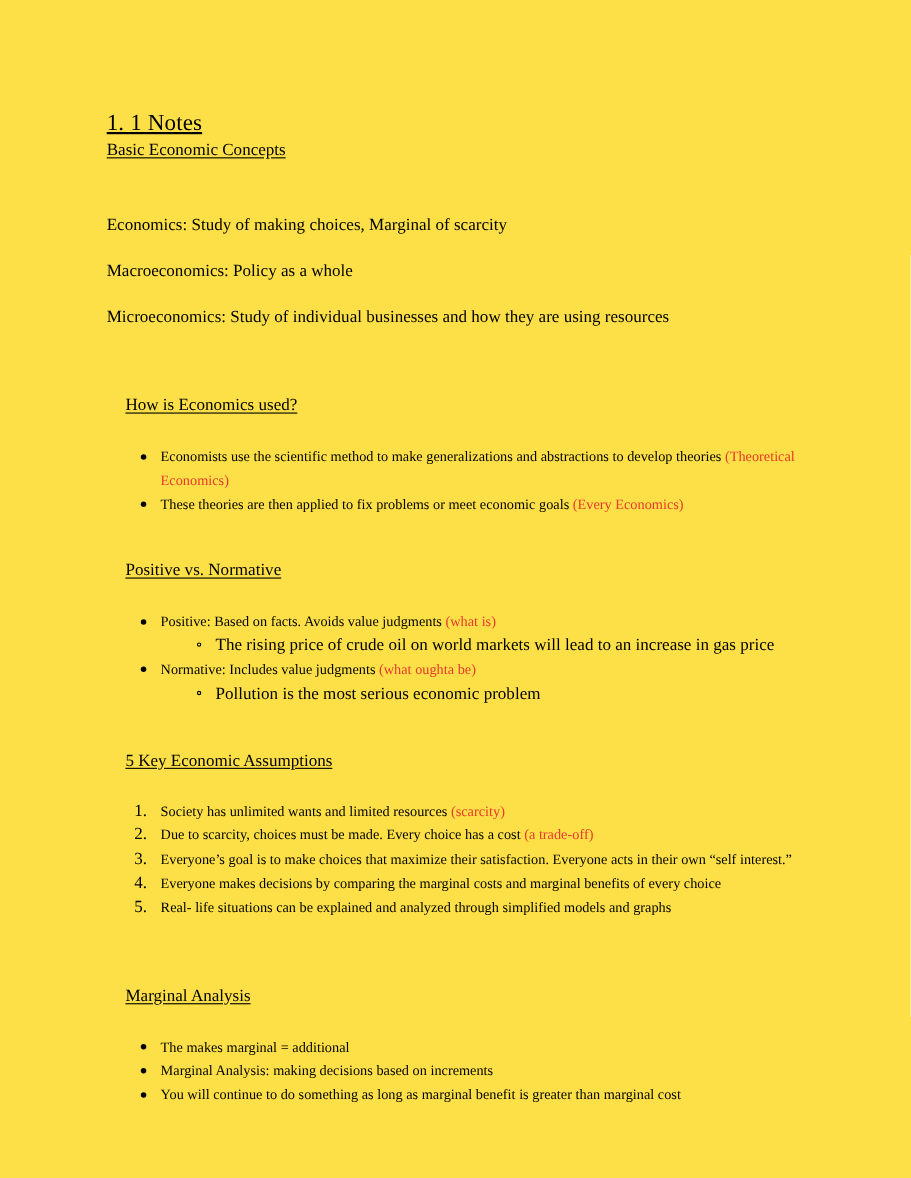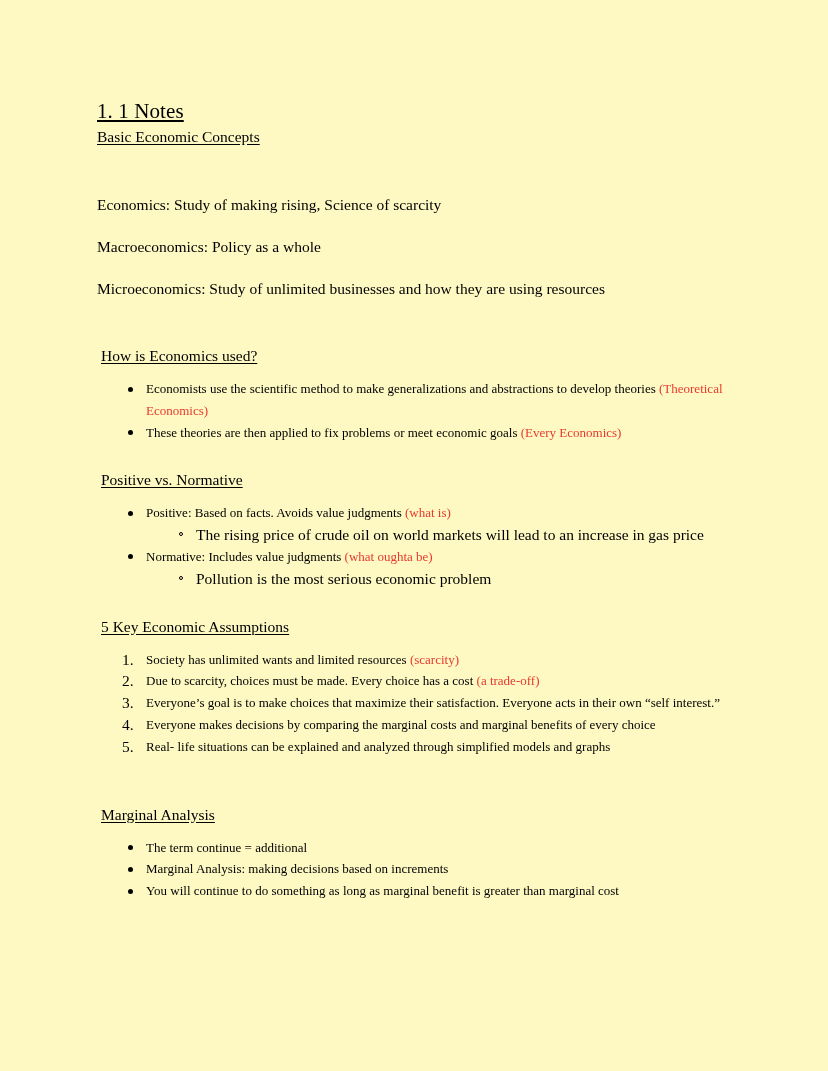--- a/index.html
+++ b/index.html
@@ -8,21 +8,21 @@
     background: #ffffff;
   }
   body {
     font-family: "Liberation Serif", "DejaVu Serif", serif;
     color: #000000;
   }
   .page {
     position: relative;
     width: 828px;
     height: 1071px;
-    background: #fef9c3;
+    background: #fde047;
     overflow: hidden;
     box-sizing: border-box;
   }
   .content {
     position: absolute;
     left: 97px;
     top: 98px;
     width: 634px;
   }
 
@@ -39,21 +39,21 @@
   .sub-head {
     font-size: 15.5px;
     line-height: 21px;
     margin: 0;
   }
   .sub-head .u { text-decoration: underline; text-underline-offset: 2px; text-align: center; }
 
   .section-head {
     font-size: 15.5px;
     line-height: 21px;
-    margin: 4px;
+    margin: 17px;
   }
   .section-head .u { text-decoration: underline; text-underline-offset: 2px; }
 
   
   .para {
     font-size: 15.5px;
     line-height: 21px;
     margin: 0;
   }
 
@@ -134,25 +134,25 @@
 <div class="page">
   <div class="content">
 
     <h1 class="doc-title"><span class="u">1. 1 Notes</span></h1>
 
     <div class="sub-head"><span class="u">Basic Economic Concepts</span></div>
 
     <div class="sp-26"></div>
 
     <div class="sp-21"></div>
-    <p class="para">Economics: Study of making rising, Science of scarcity</p>
+    <p class="para">Economics: Study of making choices, Marginal of scarcity</p>
     <div class="sp-21"></div>
     <p class="para">Macroeconomics: Policy as a whole</p>
     <div class="sp-21"></div>
-    <p class="para">Microeconomics: Study of unlimited businesses and how they are using resources</p>
+    <p class="para">Microeconomics: Study of individual businesses and how they are using resources</p>
 
     <div class="sp-42"></div>
 
     <div class="section-head"><span class="u">How is Economics used?</span></div>
     <div class="sp-8"></div>
     <ul class="lvl1">
       <li><span>Economists use the scientific method to make generalizations and abstractions to develop theories </span><span class="red">(Theoretical Economics)</span></li>
       <li><span>These theories are then applied to fix problems or meet economic goals </span><span class="red">(Every Economics)</span></li>
     </ul>
 
@@ -181,19 +181,19 @@
       <li><span>Everyone’s goal is to make choices that maximize their satisfaction. Everyone acts in their own “self interest.”</span><span class="red"></span></li>
       <li><span>Everyone makes decisions by comparing the marginal costs and marginal benefits of every choice</span><span class="red"></span></li>
       <li><span>Real- life situations can be explained and analyzed through simplified models and graphs</span><span class="red"></span></li>
     </ol>
 
     <div class="sp-42"></div>
 
     <div class="section-head"><span class="u">Marginal Analysis</span></div>
     <div class="sp-8"></div>
     <ul class="lvl1">
-      <li><span>The term continue = additional</span><span class="red"></span></li>
+      <li><span>The makes marginal = additional</span><span class="red"></span></li>
       <li><span>Marginal Analysis: making decisions based on increments</span><span class="red"></span></li>
       <li><span>You will continue to do something as long as marginal benefit is greater than marginal cost</span><span class="red"></span></li>
     </ul>
 
   </div>
 </div>
 
 </body></html>

